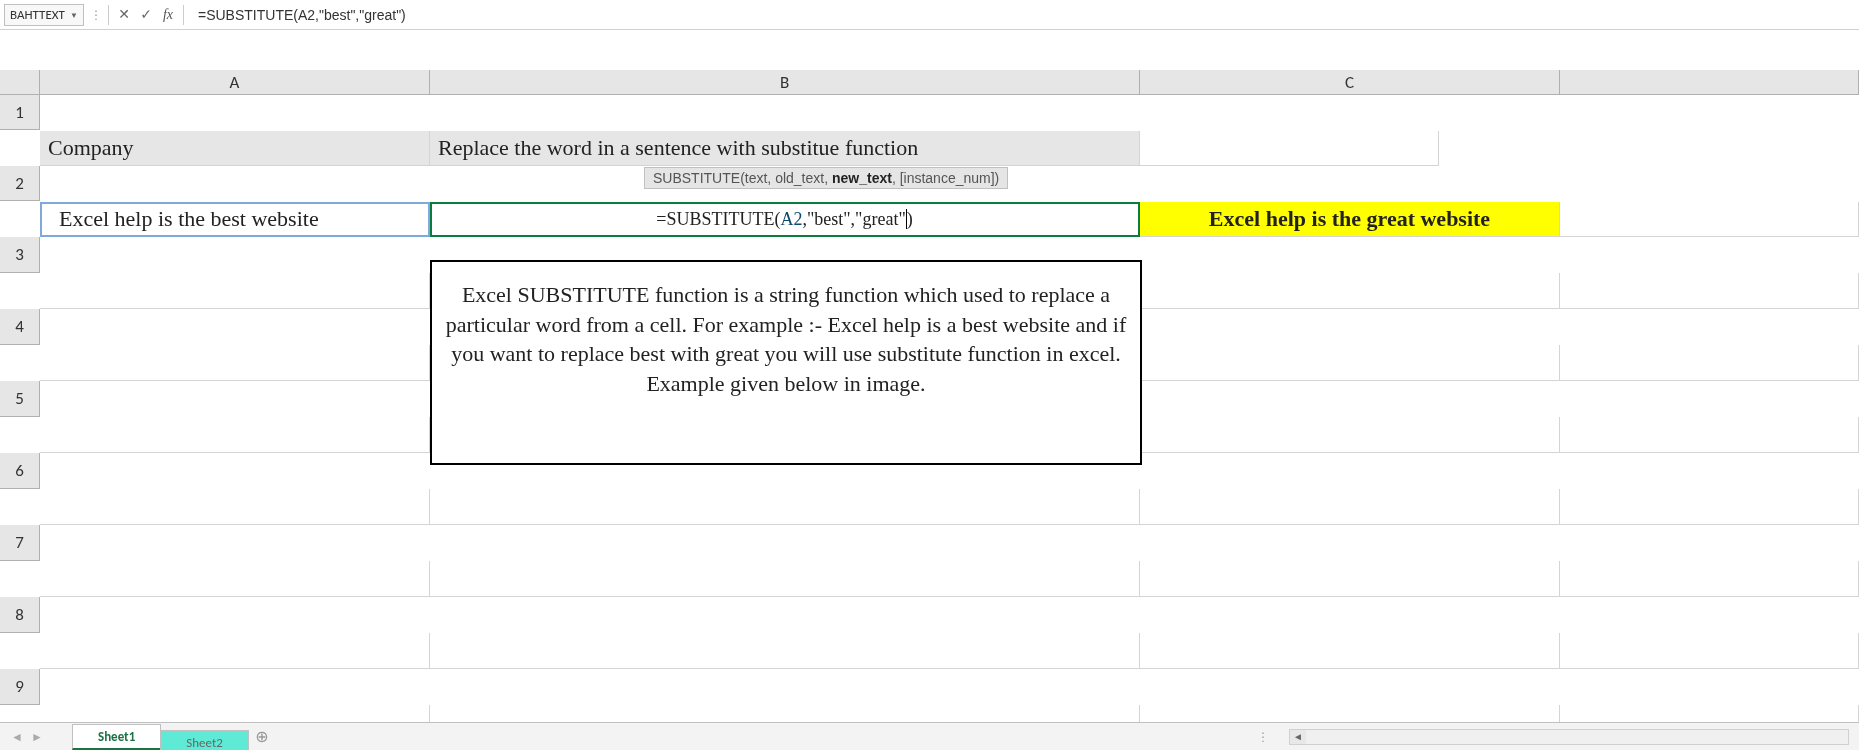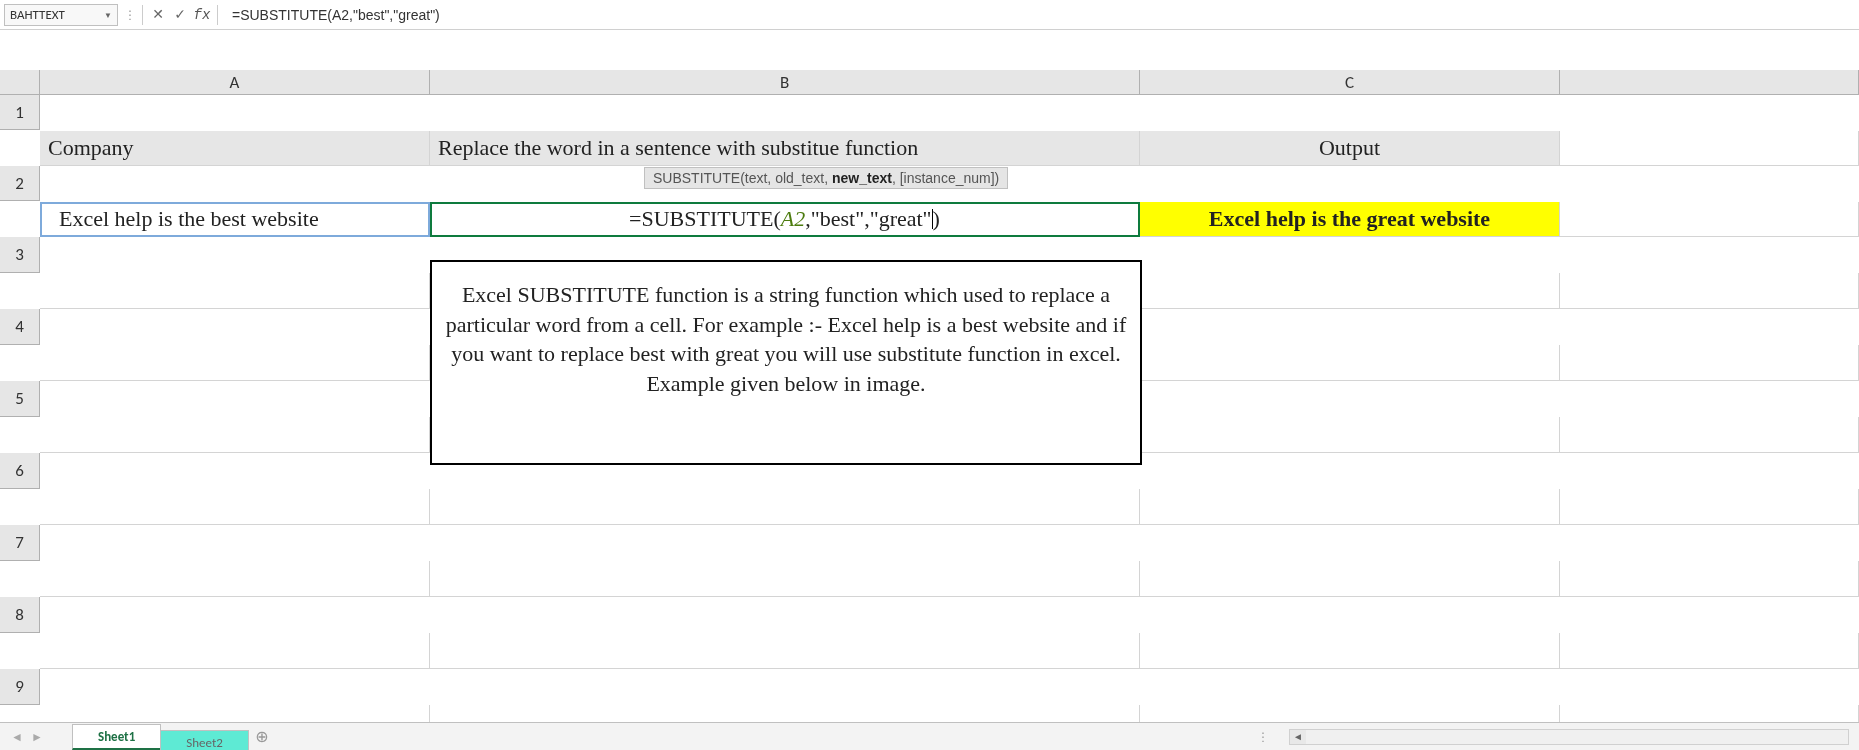--- a/index.html
+++ b/index.html
@@ -15,21 +15,21 @@
       display: flex;
       align-items: center;
       height: 30px;
       border-bottom: 1px solid #d0d0d0;
       background: #fff;
       padding: 0 4px;
     }
     .name-box {
       display: flex;
       align-items: center;
-      width: 114px;
+      width: 80px;
       height: 22px;
       border: 1px solid #c0c0c0;
       background: #f8f8f8;
       padding: 0 5px;
       margin-right: 4px;
       justify-content: space-between;
     }
     .name-box-text {
       font-size: 13px;
       color: #333;
@@ -54,21 +54,21 @@
       height: 22px;
       display: flex;
       align-items: center;
       justify-content: center;
       font-size: 14px;
       color: #666;
       cursor: pointer;
     }
     .fb-fx {
       font-style: italic;
-      font-family: Liberation Mono, monospace;
+      font-family: Liberation Serif, serif;
       font-size: 14px;
       color: #555;
     }
     .fb-input {
       flex: 1;
       height: 22px;
       border: none;
       outline: none;
       font-size: 14px;
       padding: 0 10px;
@@ -153,30 +153,30 @@
       outline: 2px solid #7eaadb;
       outline-offset: -2px;
       background: #fff;
       padding-left: 19px;
     }
     .cell-b2 {
       outline: 2px solid #0e7b3e;
       outline-offset: -2px;
       background: #fff;
       justify-content: center;
-      font-size: 22px;
+      font-size: 18px;
       text-align: right;
     }
     .cell-c2 {
       background: #ffff00;
       justify-content: center;
       font-weight: bold;
       font-size: 22px;
     }
-    .ref-a2 { color: #4d7c0f; font-style: italic; }
+    .ref-a2 { color: #0c4a6e; }
     .formula-cursor {
       display: inline-block;
       width: 1px;
       height: 20px;
       background: #000;
       vertical-align: middle;
     }
     .tooltip {
       position: absolute;
       left: 644px;
@@ -322,21 +322,20 @@
       <div class="col-header colA">A</div>
       <div class="col-header colB">B</div>
       <div class="col-header colC">C</div>
       <div class="col-header colD"></div>
     </div>
 
     <div class="row row1">
       <div class="row-header">1</div>
       <div class="cell header-cell colA">Company</div>
       <div class="cell header-cell colB">Replace the word in a sentence with substitue function</div>
-      <div class="cell header-cell colC center">Output</div>
       <div class="cell colD"></div>
     </div>
 
     <div class="row row2">
       <div class="row-header">2</div>
       <div class="cell cell-a2 colA">Excel help is the best website</div>
       <div class="cell cell-b2 colB">
         <span>=SUBSTITUTE(</span>
           <span class="ref-a2">A2</span>
           <span>,"best","great"</span>

